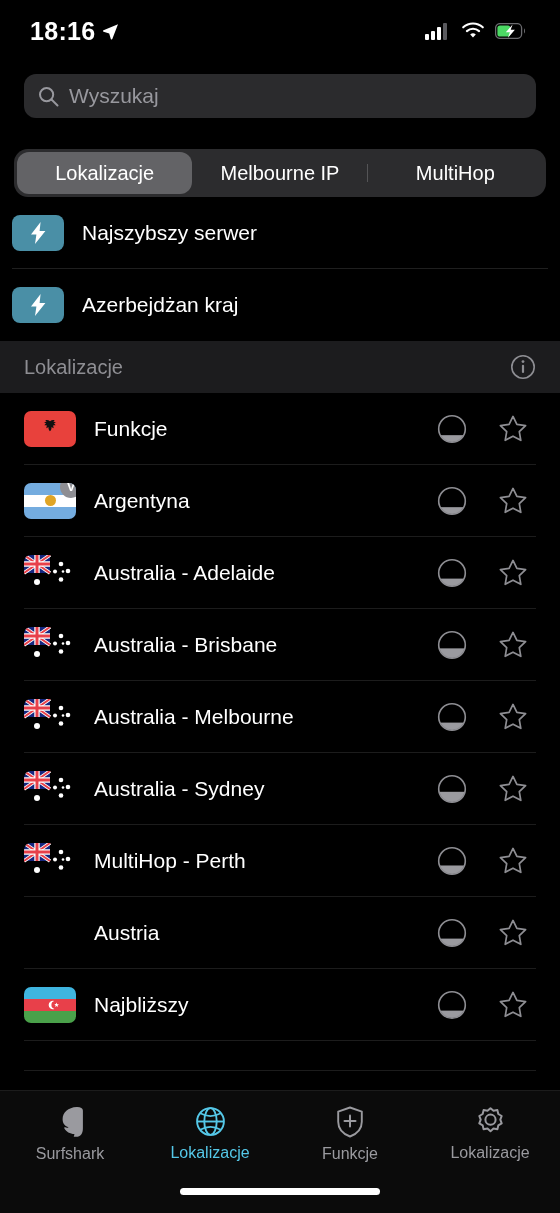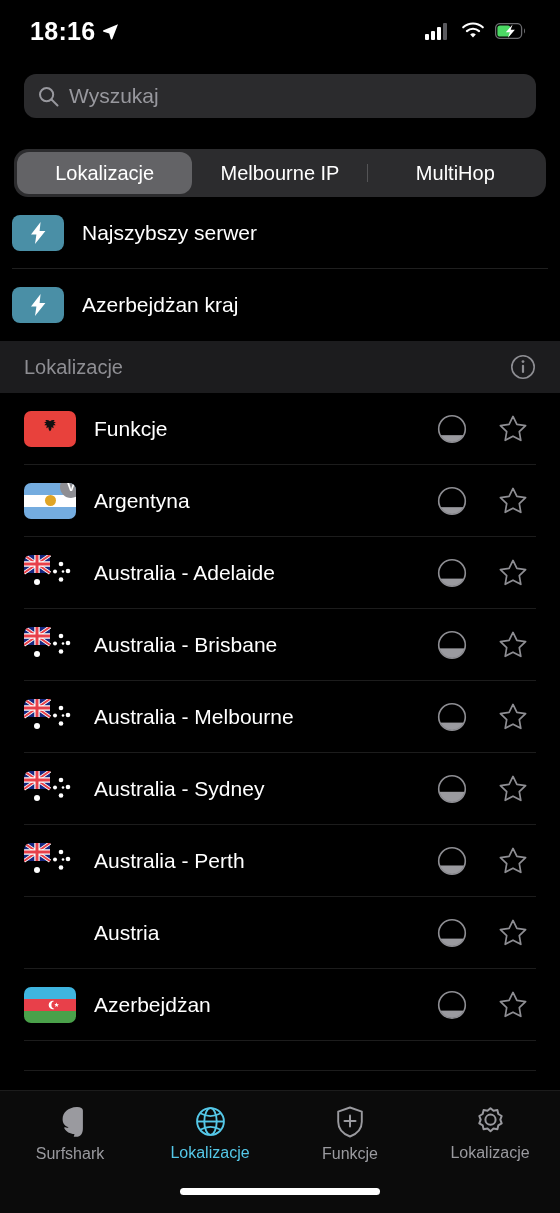--- a/index.html
+++ b/index.html
@@ -389,21 +389,21 @@
                 <path d="M13 0v18M0 9h26" stroke="#fff" stroke-width="5.4"></path>
                 <path d="M13 0v18M0 9h26" stroke="#e8404a" stroke-width="3"></path>
               </g>
               <circle cx="13" cy="27" r="3" fill="#fff"></circle>
               <circle cx="37" cy="9" r="2.3" fill="#fff"></circle>
               <circle cx="44" cy="16" r="2.3" fill="#fff"></circle>
               <circle cx="37" cy="24.5" r="2.3" fill="#fff"></circle>
               <circle cx="31" cy="16.5" r="2" fill="#fff"></circle>
               <circle cx="39" cy="16.5" r="1.3" fill="#fff"></circle>
             </svg></span></span>
-        <span class="lname">Australia - Perth</span>
+        <span class="lname">MultiHop - Perth</span>
         <span class="lactions">
           <svg width="32" height="32" viewBox="0 0 32 32">
             <defs>
               <clipPath id="cl34">
                 <circle cx="16" cy="16" r="13"></circle>
               </clipPath>
             </defs>
             <rect x="0" y="20.479999999999997" width="32" height="9.520000000000001" fill="#9a9a9f" clip-path="url(#cl34)"></rect>
             <circle cx="16" cy="16" r="13.3" fill="none" stroke="#8e8e93" stroke-width="1.6"></circle>
           </svg>
@@ -432,21 +432,21 @@
       </div>
       <div class="lrow">
         <span class="flag">
           <span class="f-az">
             <svg width="20" height="16" viewBox="0 0 20 16">
               <path d="M11.4 8a4 4 0 0 1 3-3.9 4.2 4.2 0 1 0 0 7.8 4 4 0 0 1-3-3.9z" fill="#fff"></path>
               <path d="M16.6 5.6l.6 1.6 1.7.1-1.3 1.1.4 1.6-1.4-.9-1.5.8.5-1.6-1.3-1.1 1.7-.1.6-1.5z" fill="#fff"></path>
             </svg>
           </span>
         </span>
-        <span class="lname">Azerbejdżan</span>
+        <span class="lname">Najbliższy</span>
         <span class="lactions">
           <svg width="32" height="32" viewBox="0 0 32 32">
             <defs>
               <clipPath id="cl30">
                 <circle cx="16" cy="16" r="13"></circle>
               </clipPath>
             </defs>
             <rect x="0" y="21.6" width="32" height="8.4" fill="#9a9a9f" clip-path="url(#cl30)"></rect>
             <circle cx="16" cy="16" r="13.3" fill="none" stroke="#8e8e93" stroke-width="1.6"></circle>
           </svg>

